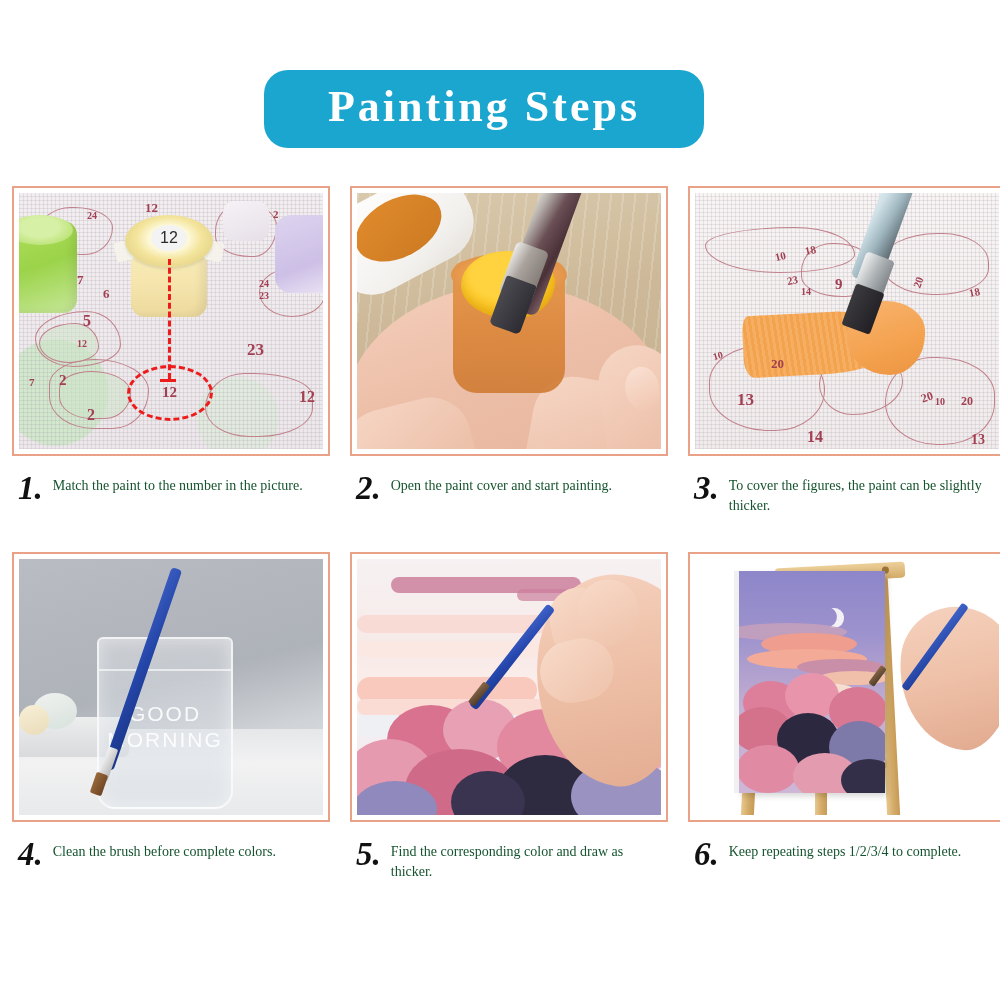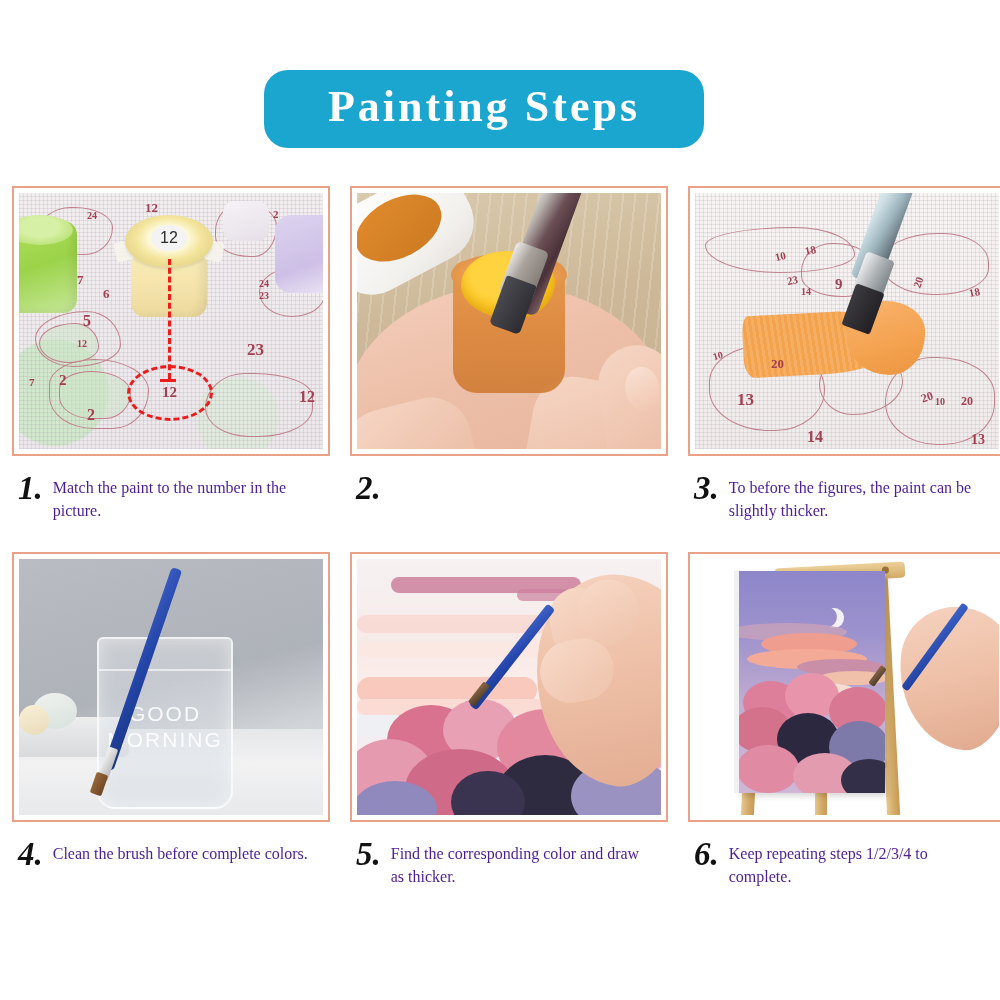--- a/index.html
+++ b/index.html
@@ -74,23 +74,23 @@
     font-weight: 700;
     font-size: 33px;
     line-height: 1;
     color: #111111;
     padding-right: 10px;
     padding-top: 2px;
     white-space: nowrap;
   }
   .step-text {
     font-family: "Liberation Serif", "DejaVu Serif", serif;
-    font-size: 16px;
+    font-size: 14px;
     line-height: 1.45;
-    color: #4c1d95;
+    color: #14532d;
     max-width: 260px;
     padding-top: 6px;
   }
 
   
   .p1 {
     background:
       radial-gradient(circle at 12% 78%, rgba(205,232,200,.85) 0 52px, transparent 54px),
       radial-gradient(circle at 72% 88%, rgba(214,236,210,.5) 0 40px, transparent 42px),
       linear-gradient(180deg, #f2eef0 0%, #ece7ea 100%);
@@ -569,20 +569,21 @@
             <div class="p2-paint"></div>
           </div>
         </div>
         <div class="p2-brush-handle"></div>
         <div class="p2-brush-fer"></div>
         <div class="p2-brush-tip"></div>
       </div>
     </div>
     <div class="caption">
       <div class="step-num">2.</div>
+      <div class="step-text">Open the paint cover and start painting.</div>
     </div>
   </div>
 
   <div class="cell">
     <div class="frame">
       <div class="photo p3">
         <div class="canvas-tex"></div>
 
         <div class="outline" style="left:10px;top:34px;width:150px;height:46px;border-radius:60% 40% 50% 50%/40% 60% 40% 60%;"></div>
         <div class="outline" style="left:106px;top:50px;width:72px;height:54px;"></div>
@@ -610,21 +611,21 @@
         <div class="num" style="left:112px;top:236px;font-size:16px;">14</div>
         <div class="num" style="left:226px;top:198px;font-size:12px;transform:rotate(-18deg);">20</div>
         <div class="num" style="left:240px;top:204px;font-size:10px;">10</div>
         <div class="num" style="left:266px;top:202px;font-size:12px;">20</div>
         <div class="num" style="left:276px;top:240px;font-size:14px;">13</div>
         <div class="num" style="left:274px;top:94px;font-size:11px;transform:rotate(-12deg);">18</div>
       </div>
     </div>
     <div class="caption">
       <div class="step-num">3.</div>
-      <div class="step-text">To before the figures, the paint can be slightly thicker.</div>
+      <div class="step-text">To cover the figures, the paint can be slightly thicker.</div>
     </div>
   </div>
 
   <div class="cell">
     <div class="frame">
       <div class="photo p4">
         <div class="p4-table"></div>
         <div class="p4-tray"></div>
         <div class="p4-egg"></div>
         <div class="p4-egg2"></div>

